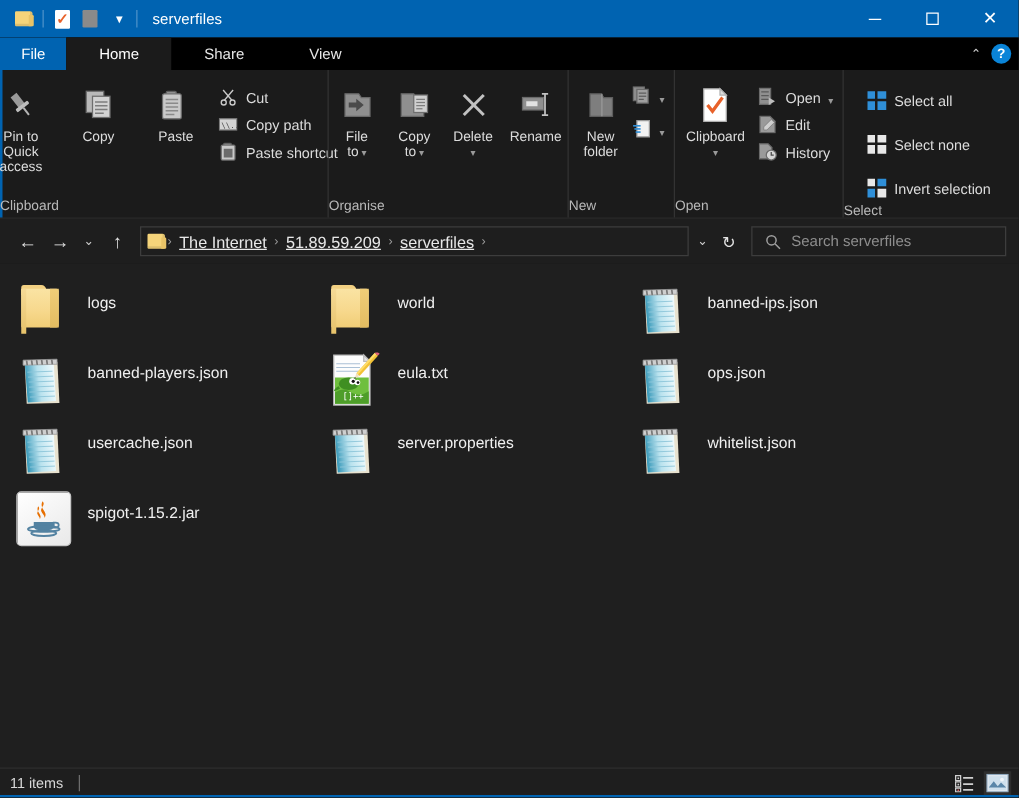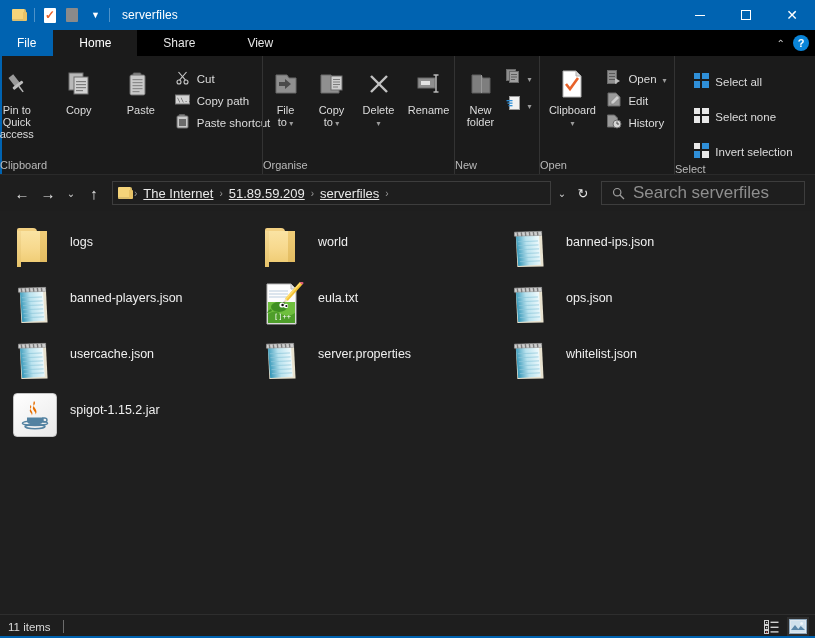--- a/index.html
+++ b/index.html
@@ -97,21 +97,21 @@
               position: relative; }
   .crumbs { display: flex; align-items: center; flex: 1; overflow: hidden; }
   .crumb { font-size: 13px; color: #e8e8e8; padding: 2px 5px; cursor: default;
            white-space: nowrap; text-decoration: underline; }
   .csep { color: #9a9a9a; font-size: 10px; padding: 0 1px; }
   .crumb-ico { width: 16px; height: 16px; display:flex; align-items:center;
                justify-content:center; margin-left:2px; }
   .addr-right { display: flex; align-items: center; }
   .searchbox { width: 204px; height: 24px; border: 1px solid #3d3d3d; display: flex;
                align-items: center; gap: 7px; padding: 0 8px; margin-left: 6px; }
-  .searchbox .ph { font-size: 17px; color: #8e8e8e; }
+  .searchbox .ph { font-size: 12px; color: #8e8e8e; }
 
   
   .filearea { flex: 1; background: #1f1f1f; padding: 10px 6px 0 6px;
               display: flex; flex-wrap: wrap; align-content: flex-start;
               overflow: hidden; }
   .fitem { width: 248px; height: 56px; display: flex; align-items: flex-start;
            padding: 4px 6px; cursor: default; gap: 12px; }
   .fico { width: 46px; height: 48px; display: flex; align-items: flex-start;
           justify-content: center; flex: 0 0 46px; padding-top: 1px; }
   .fname { font-size: 12.5px; color: #efefef; margin-top: 10px; white-space: nowrap; }

